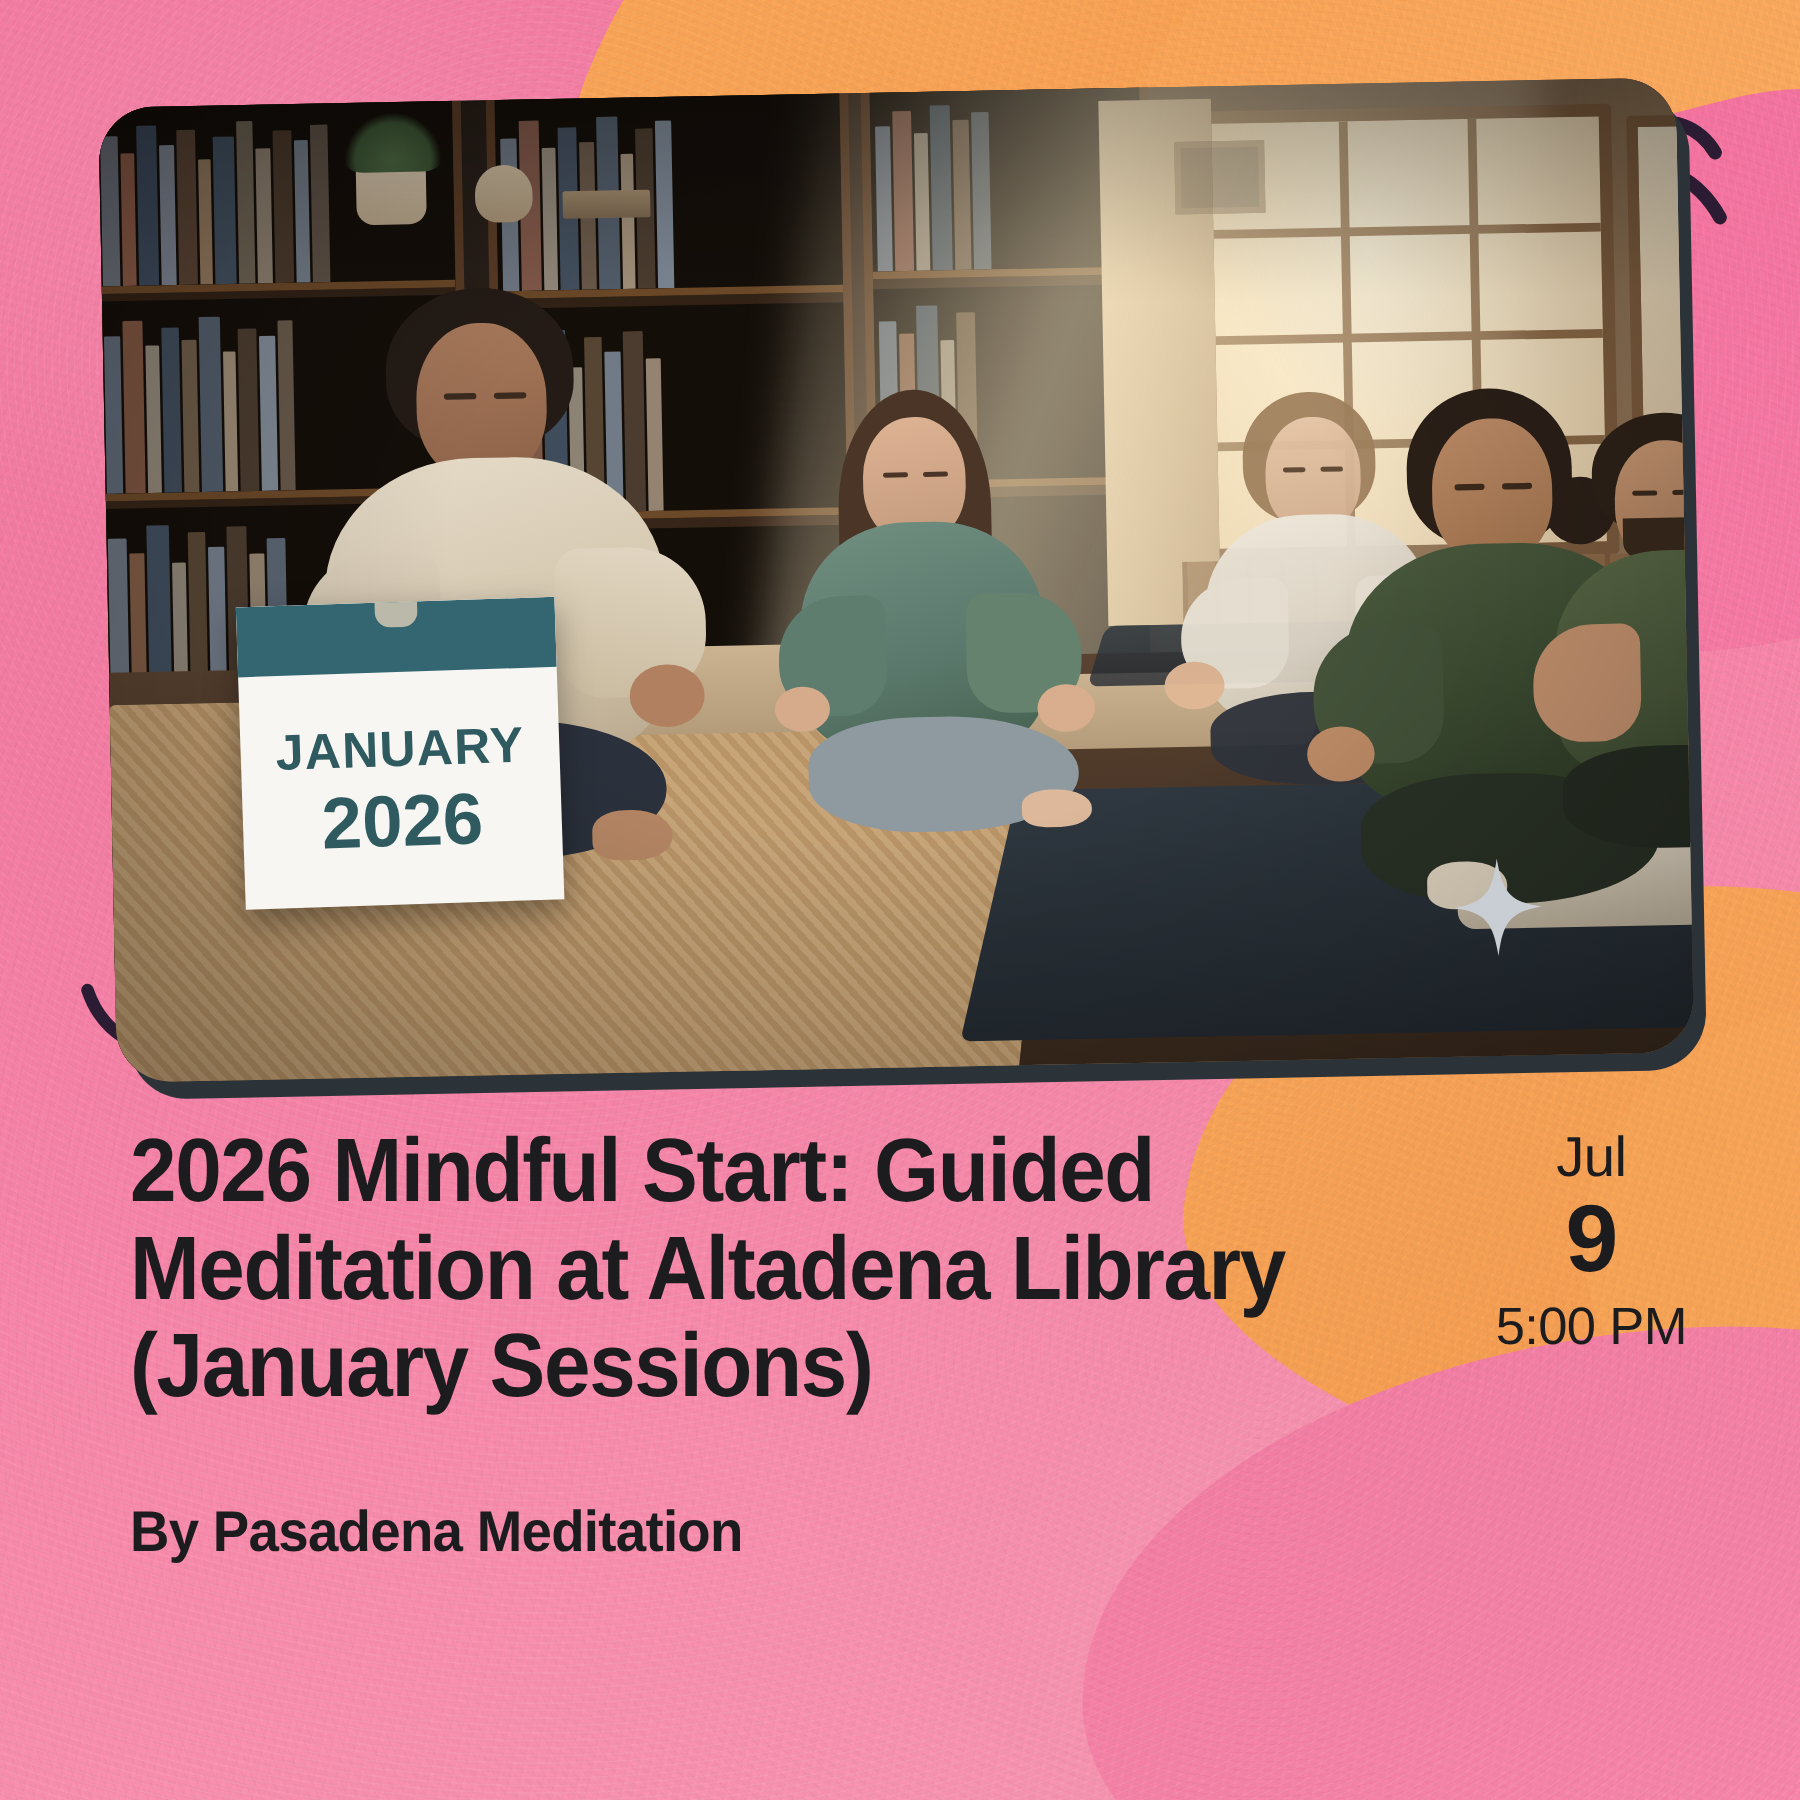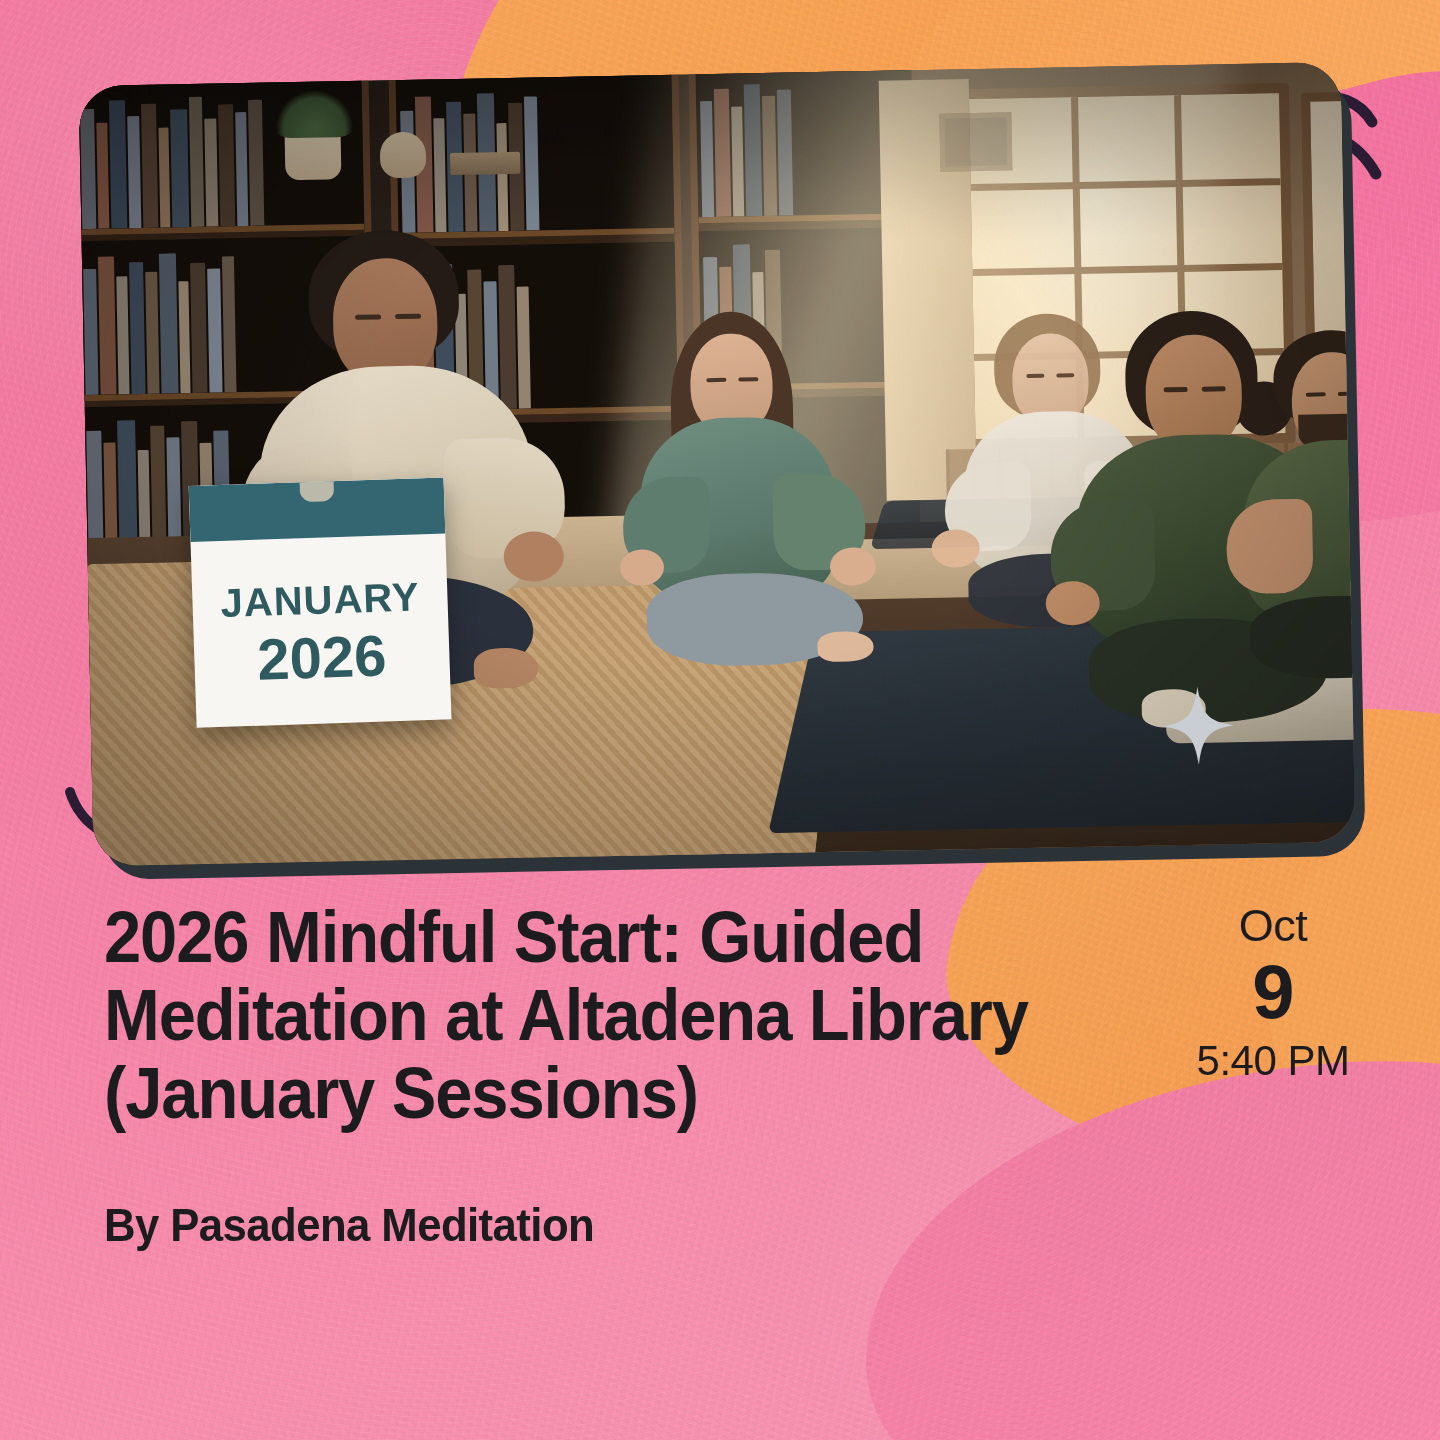--- a/index.html
+++ b/index.html
@@ -606,23 +606,23 @@
       </div>
 
     </div>
   </div>
 
   <div class="content">
 
     <h1 class="title">2026 Mindful Start: Guided Meditation at Altadena Library (January Sessions)</h1>
 
     <div class="datebox">
-      <div class="date-mon">Oct</div>
+      <div class="date-mon">Jul</div>
       <div class="date-day">9</div>
-      <div class="date-time">5:40 PM</div>
+      <div class="date-time">5:00 PM</div>
     </div>
 
     <div class="byline">By Pasadena Meditation</div>
 
 
   </div>
 
 </div>
 
 </body></html>

